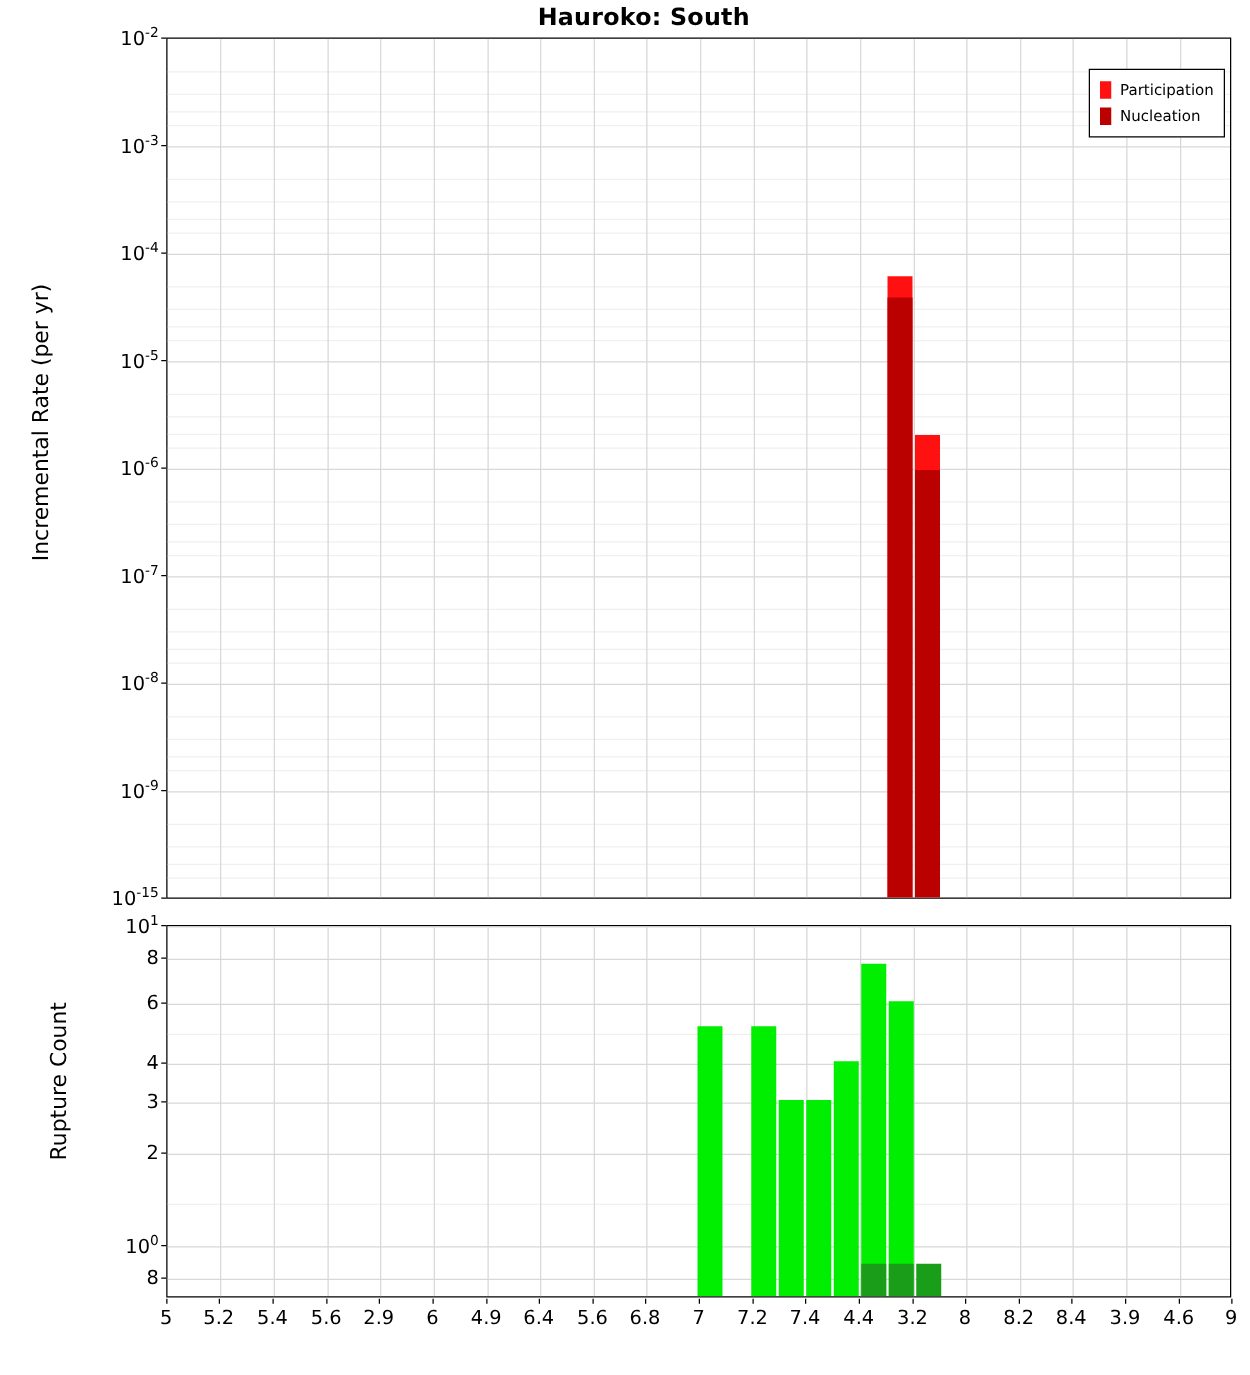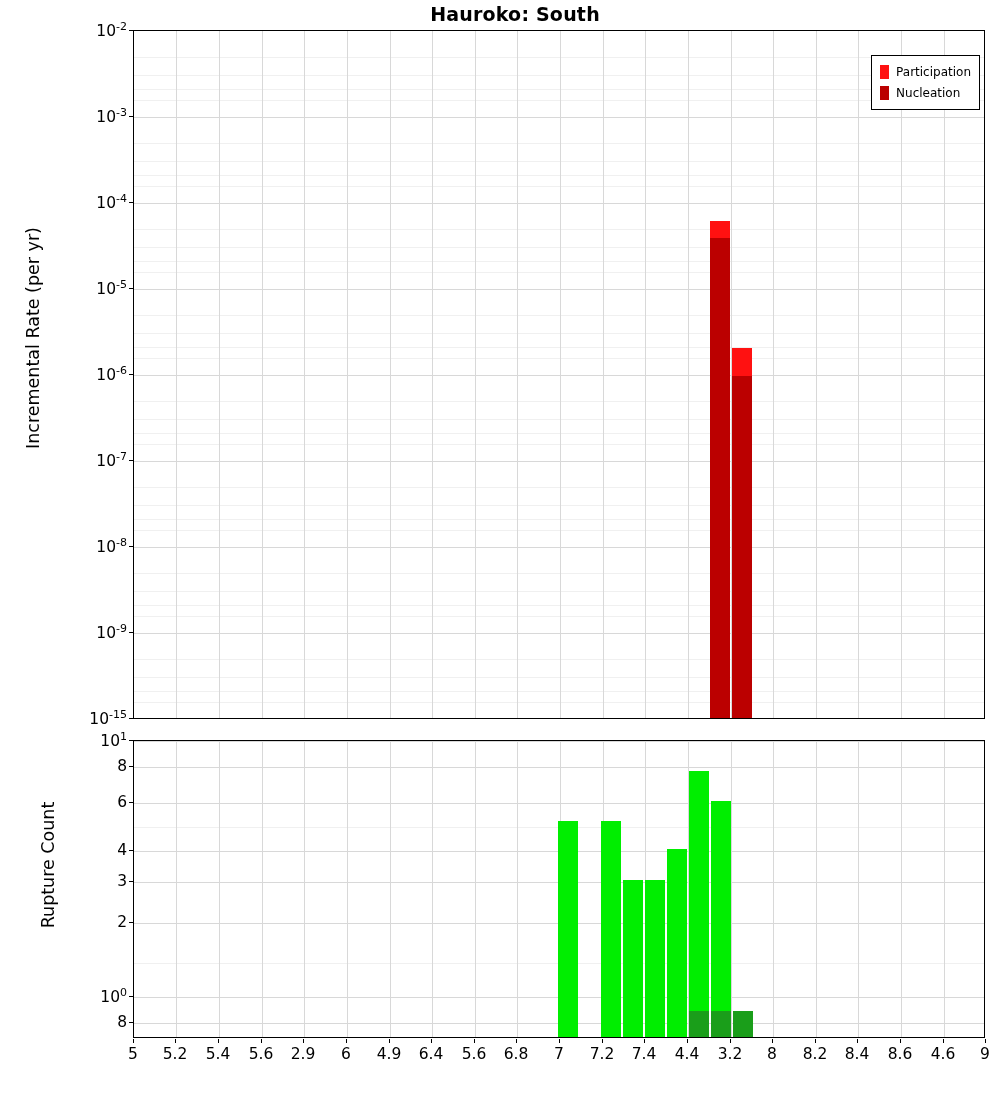--- a/index.html
+++ b/index.html
@@ -371,17 +371,17 @@
   <div class="tick-label xlab" style="left:459px; top:1045px;">5.6</div>
   <div class="tick-label xlab" style="left:501px; top:1045px;">6.8</div>
   <div class="tick-label xlab" style="left:544px; top:1045px;">7</div>
   <div class="tick-label xlab" style="left:587px; top:1045px;">7.2</div>
   <div class="tick-label xlab" style="left:629px; top:1045px;">7.4</div>
   <div class="tick-label xlab" style="left:672px; top:1045px;">4.4</div>
   <div class="tick-label xlab" style="left:715px; top:1045px;">3.2</div>
   <div class="tick-label xlab" style="left:757px; top:1045px;">8</div>
   <div class="tick-label xlab" style="left:800px; top:1045px;">8.2</div>
   <div class="tick-label xlab" style="left:842px; top:1045px;">8.4</div>
-  <div class="tick-label xlab" style="left:885px; top:1045px;">8.6</div>
+  <div class="tick-label xlab" style="left:885px; top:1045px;">3.9</div>
   <div class="tick-label xlab" style="left:928px; top:1045px;">4.6</div>
   <div class="tick-label xlab" style="left:970px; top:1045px;">9</div>
 
 </div>
 
 </body></html>

